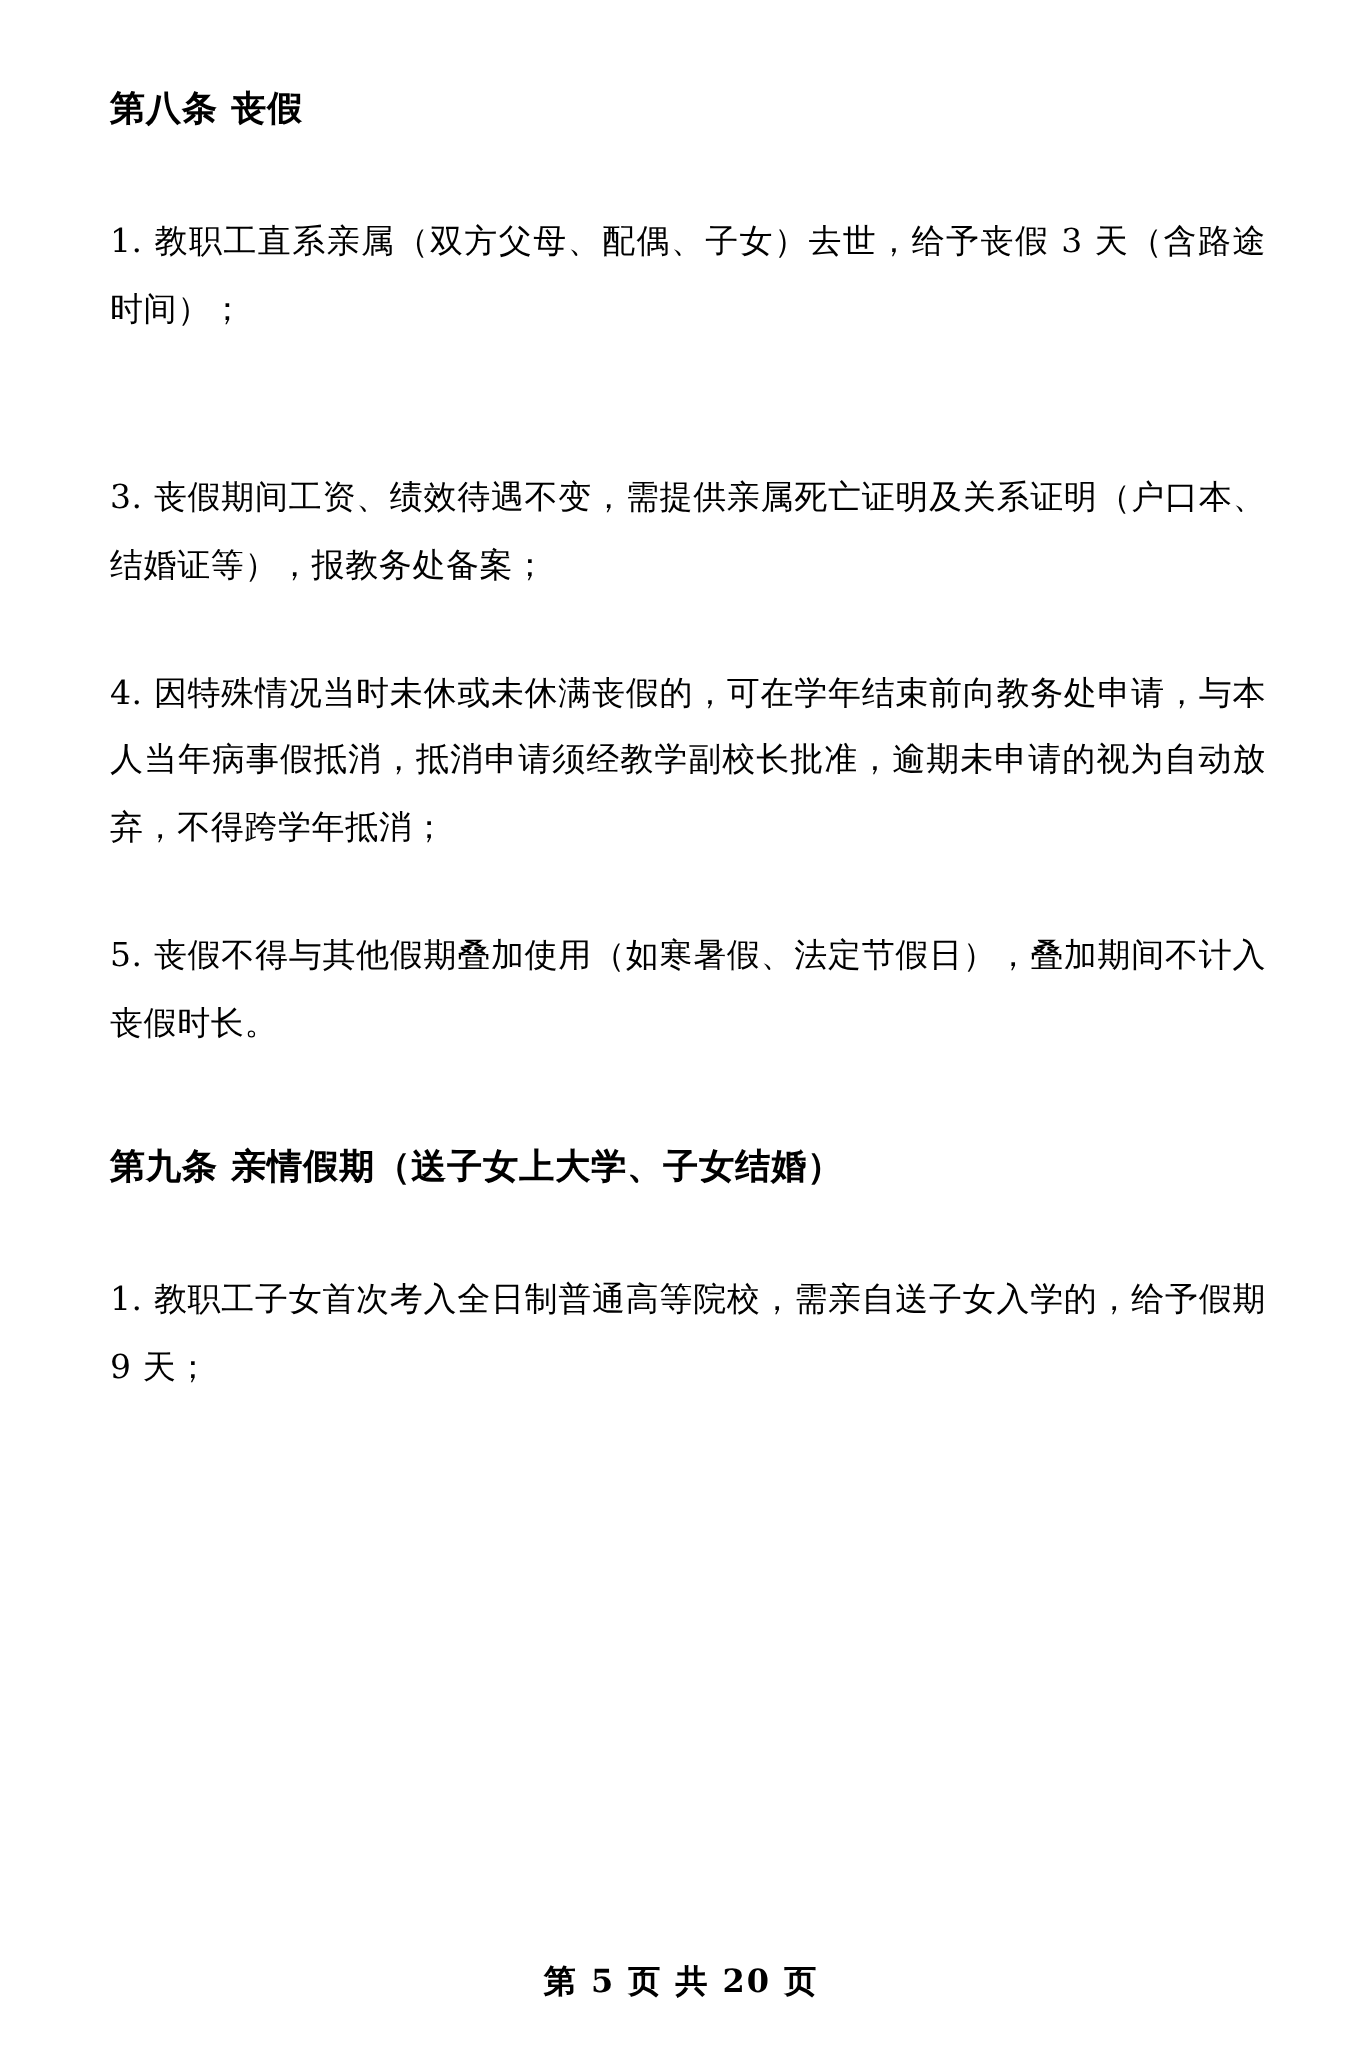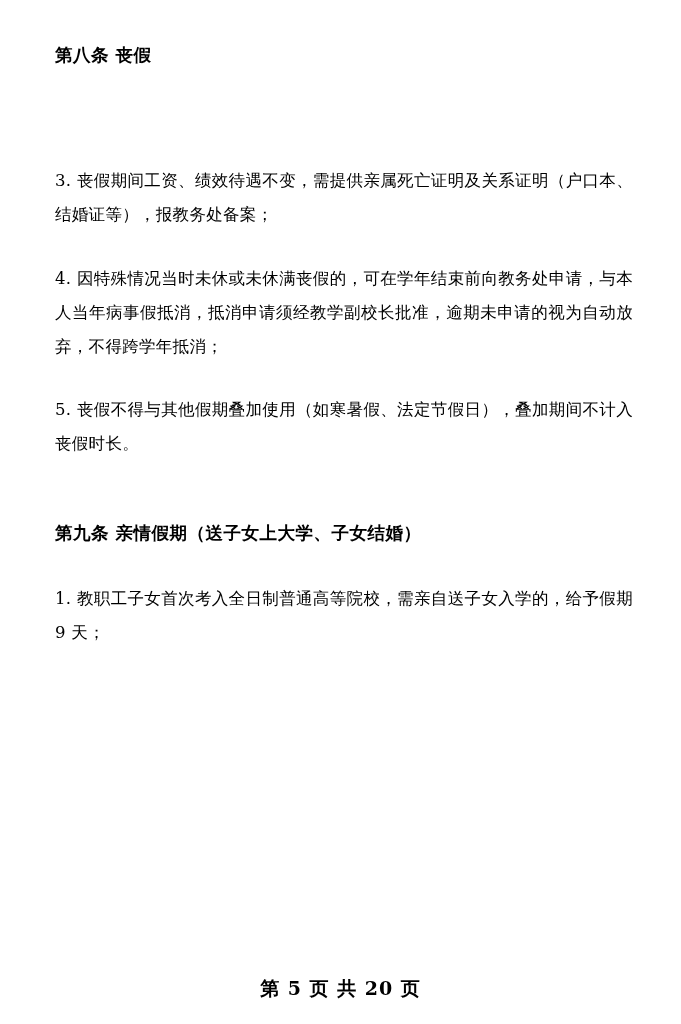--- a/index.html
+++ b/index.html
@@ -23,54 +23,55 @@
   }
   .heading {
     font-family: "DejaVu Serif", "Liberation Serif", serif;
     font-weight: bold;
     font-size: 17.5px;
     letter-spacing: 0.5px;
     line-height: 1.5;
     margin: 0 0 0 0;
   }
   .heading-1 { margin-top: 8px; }
-  .heading-2 { margin-top: 59px; }
+  .heading-2 { margin-top: 42px; }
   .para {
     font-size: 16.5px;
     line-height: 2.05;
     letter-spacing: 0.3px;
     margin: 0;
     text-align: justify;
     text-justify: inter-ideograph;
   }
   .gap-lg { height: 36px; }
   .gap-md { height: 30px; }
   .footer {
     position: absolute;
     left: 0;
     right: 0;
     bottom: 22px;
     text-align: center;
-    font-size: 19px;
+    font-size: 16px;
     font-weight: bold;
     letter-spacing: 1px;
     font-family: "DejaVu Serif", "Liberation Serif", serif;
   }
   .body-block { padding-right: 8px; }
 </style>
 </head>
 <body>
 
 <div class="page">
 
   <div class="heading heading-1">第八条  丧假</div>
 
   <div class="gap-lg"></div>
 
   <div class="body-block">
+    <p class="para">1. 教职工直系亲属（双方父母、配偶、子女）去世，给予丧假 3 天（含路途时间）；</p>
     <div class="gap-md"></div>
     <div class="gap-md"></div>
     <p class="para">3. 丧假期间工资、绩效待遇不变，需提供亲属死亡证明及关系证明（户口本、结婚证等），报教务处备案；</p>
     <div class="gap-md"></div>
     <p class="para">4. 因特殊情况当时未休或未休满丧假的，可在学年结束前向教务处申请，与本人当年病事假抵消，抵消申请须经教学副校长批准，逾期未申请的视为自动放弃，不得跨学年抵消；</p>
     <div class="gap-md"></div>
     <p class="para">5. 丧假不得与其他假期叠加使用（如寒暑假、法定节假日），叠加期间不计入丧假时长。</p>
   </div>
 
   <div class="heading heading-2">第九条  亲情假期（送子女上大学、子女结婚）</div>

